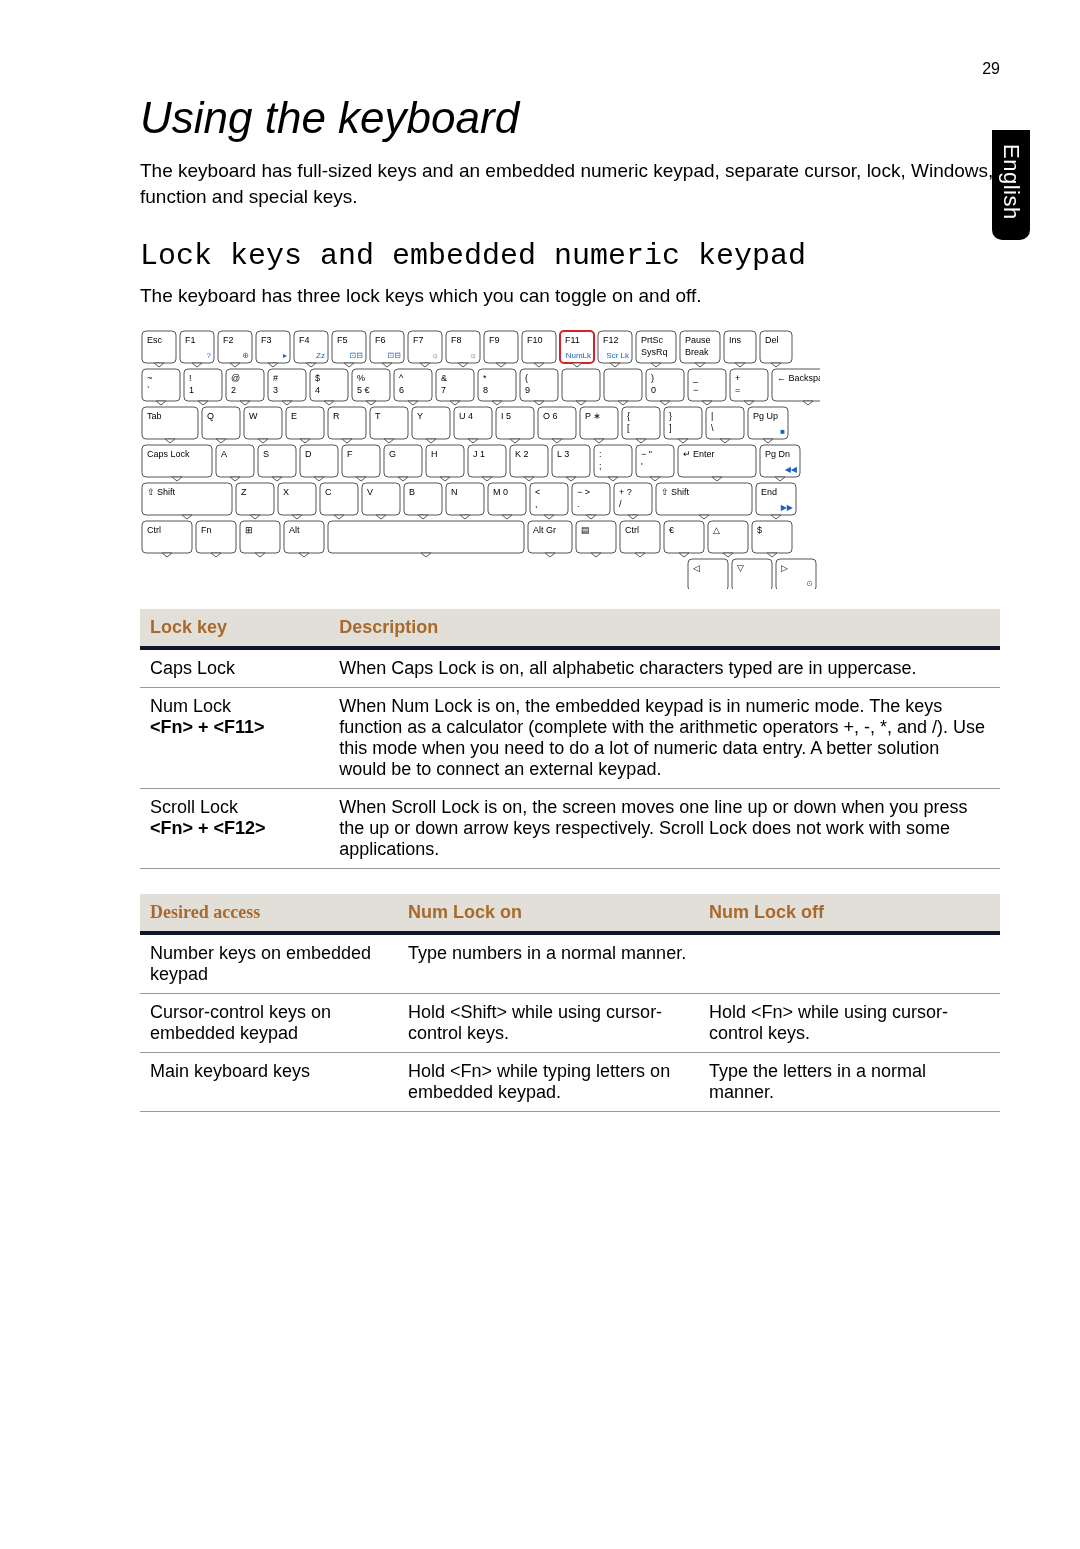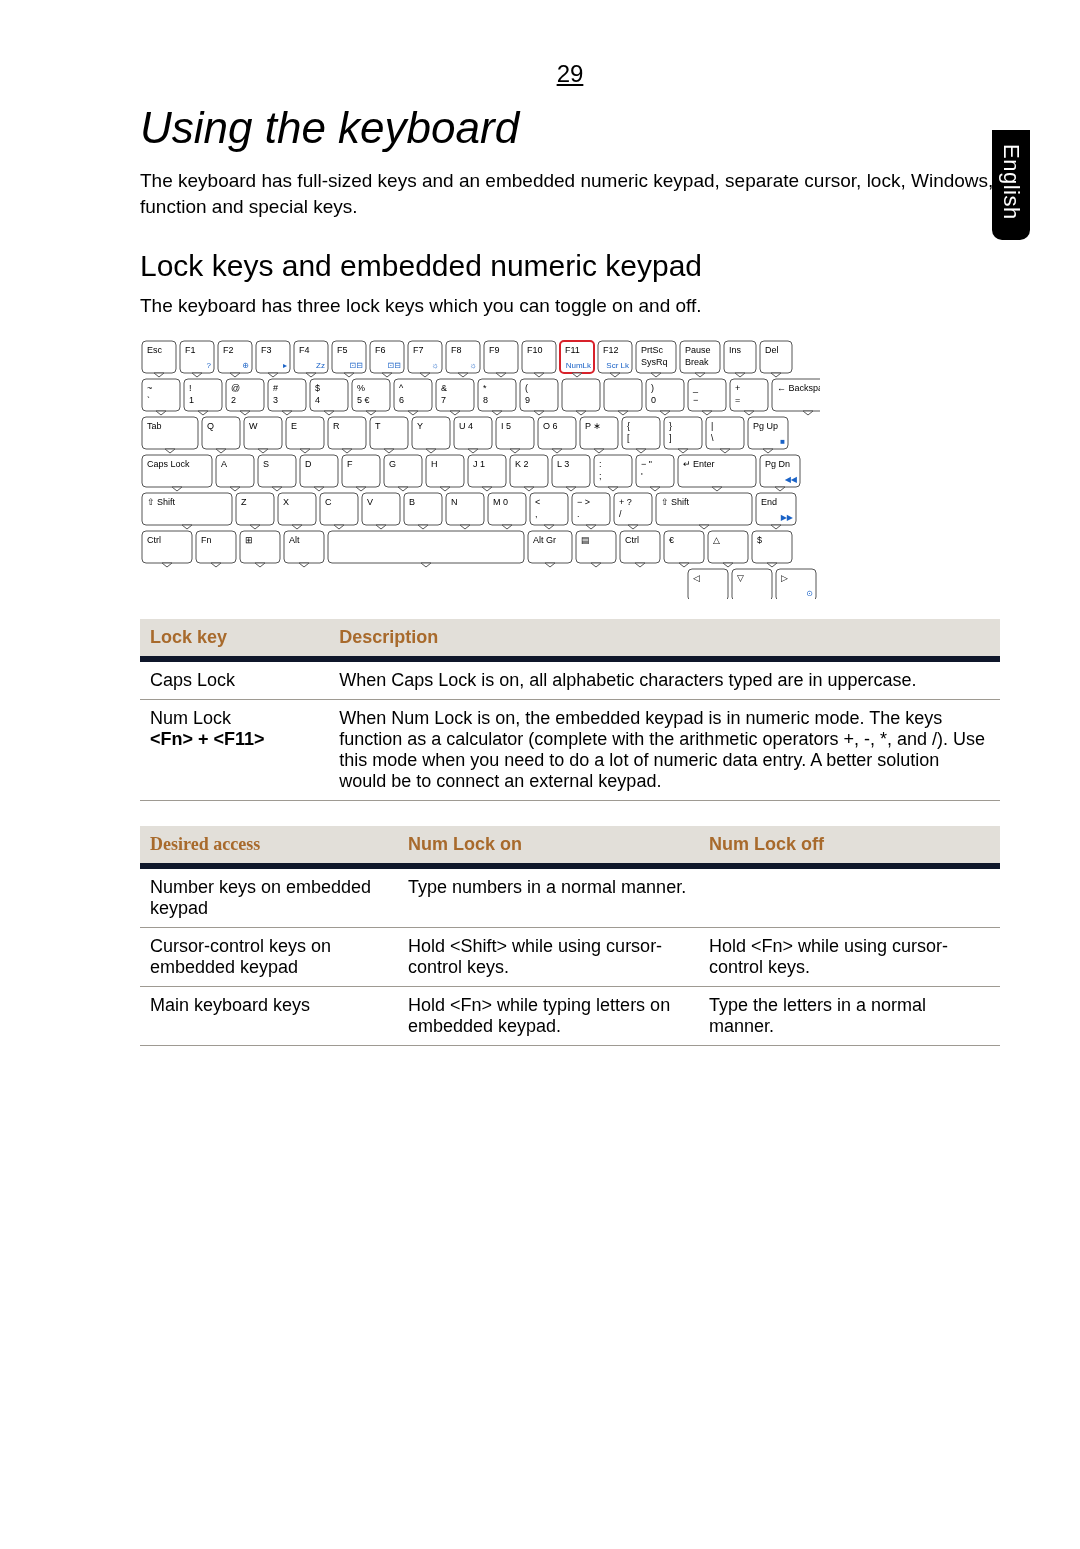--- a/index.html
+++ b/index.html
@@ -1,30 +1,30 @@
 <!DOCTYPE html>
 <html><head>
 <meta charset="utf-8">
 <style>
   html,body{margin:0;padding:0;background:#fff;font-family:"Segoe UI",Tahoma,Geneva,sans-serif;color:#000;}
   .page{position:relative;width:1080px;height:1549px;margin:0 auto;box-sizing:border-box;padding:60px 80px 70px 140px;}
   
-  .page-num{text-align:center;font-size:24px;margin:0 0 15px 0;text-decoration:underline;}
+  .page-num{text-align:right;font-size:16px;margin:0 0 15px 0;}
   
   .side-tab{position:absolute;top:130px;right:50px;background:#000;color:#fff;writing-mode:vertical-rl;text-orientation:mixed;font-size:22px;padding:14px 6px 20px 6px;border-bottom-left-radius:10px;border-bottom-right-radius:10px;letter-spacing:.5px;}
   
   h1{font-size:44px;font-weight:400;margin:0 0 15px 0;font-style:italic;}
-  h2.section{font-size:30px;font-weight:400;margin:30px 0 10px 0;}
+  h2.section{font-size:30px;font-weight:400;margin:30px 0 10px 0;font-family:Liberation Mono, monospace;}
   p.body{font-size:19px;line-height:1.35;margin:0 0 20px 0;}
   
   .kbd{margin:12px 0 20px 0;}
   .kbd svg{display:block;}
   
   table{border-collapse:collapse;width:100%;font-size:18px;margin:0 0 25px 0;}
-  th{background:#e2dfd9;font-weight:700;text-align:left;padding:8px 10px;border-bottom:6px solid #0f172a;}
+  th{background:#e2dfd9;font-weight:700;text-align:left;padding:8px 10px;border-bottom:4px solid #0f172a;}
   td{padding:8px 10px;border-bottom:1px solid #9e9a92;vertical-align:top;}
   th.hdr-acc{color:#a86a2c;}
   .subline{display:block;font-weight:700;}
   .kb-legend text{font-family:Arial,Helvetica,sans-serif;}
 </style>
 </head>
 <body>
 
 <div class="page">
   <div class="page-num">29</div>
@@ -534,20 +534,24 @@
       </tr>
     </thead>
     <tbody id="t1-body">
         <tr>
           <td><span>Caps Lock</span></td>
           <td>When Caps Lock is on, all alphabetic characters typed are in uppercase.</td>
         </tr>
         <tr>
           <td><span>Num Lock</span><span class="subline">&lt;Fn&gt; + &lt;F11&gt;</span></td>
           <td>When Num Lock is on, the embedded keypad is in numeric mode. The keys function as a calculator (complete with the arithmetic operators +, -, *, and /). Use this mode when you need to do a lot of numeric data entry. A better solution would be to connect an external keypad.</td>
+        </tr>
+        <tr>
+          <td><span>Scroll Lock</span><span class="subline">&lt;Fn&gt; + &lt;F12&gt;</span></td>
+          <td>When Scroll Lock is on, the screen moves one line up or down when you press the up or down arrow keys respectively. Scroll Lock does not work with some applications.</td>
         </tr>
       </tbody>
   </table>
 
 
   <table>
     <thead>
       <tr>
         <th class="hdr-acc" style="width:30%;font-family:Liberation Serif, serif;">Desired access</th>
         <th class="hdr-acc" style="width:35%;">Num Lock on</th>

